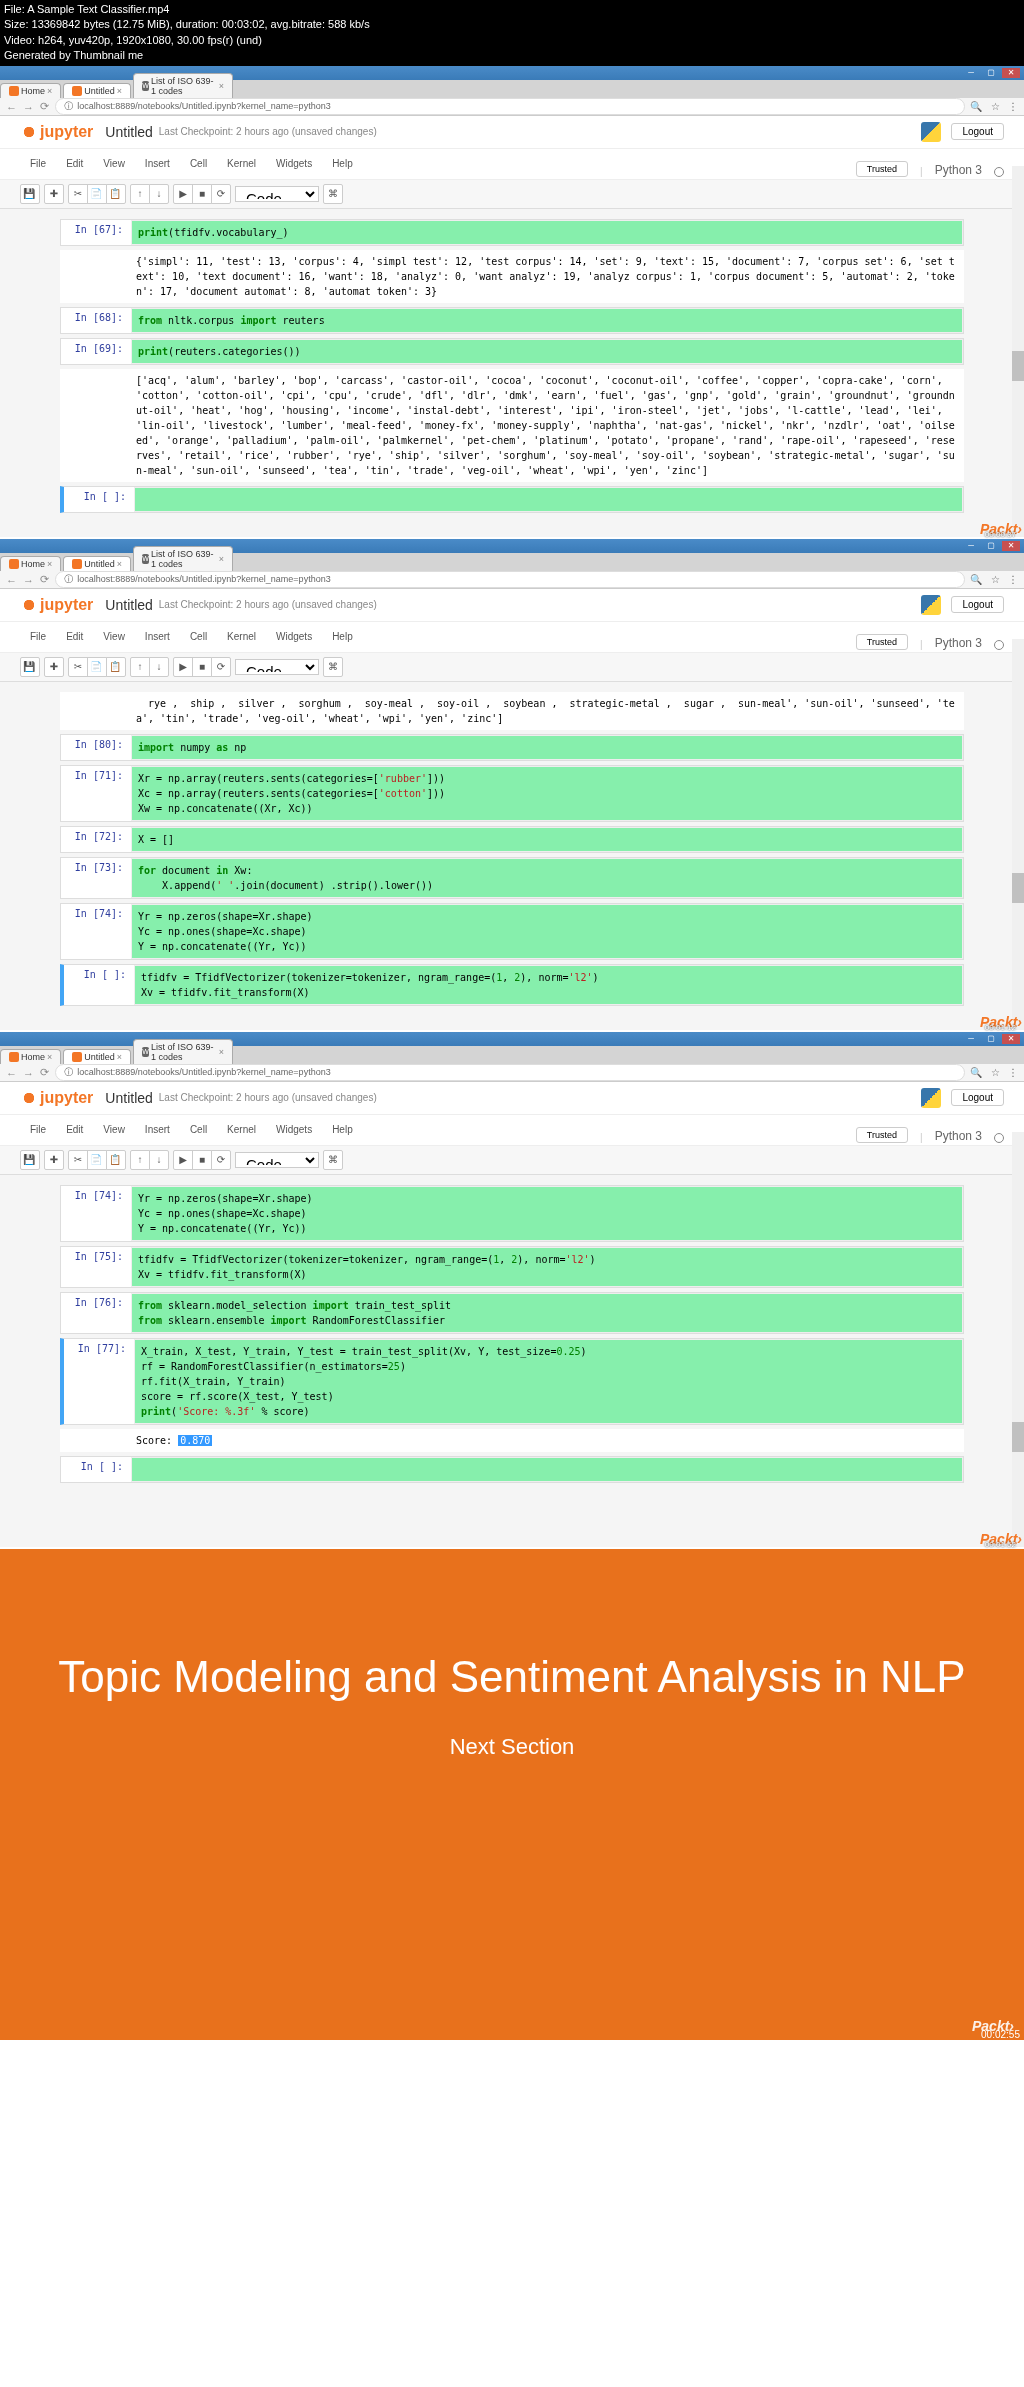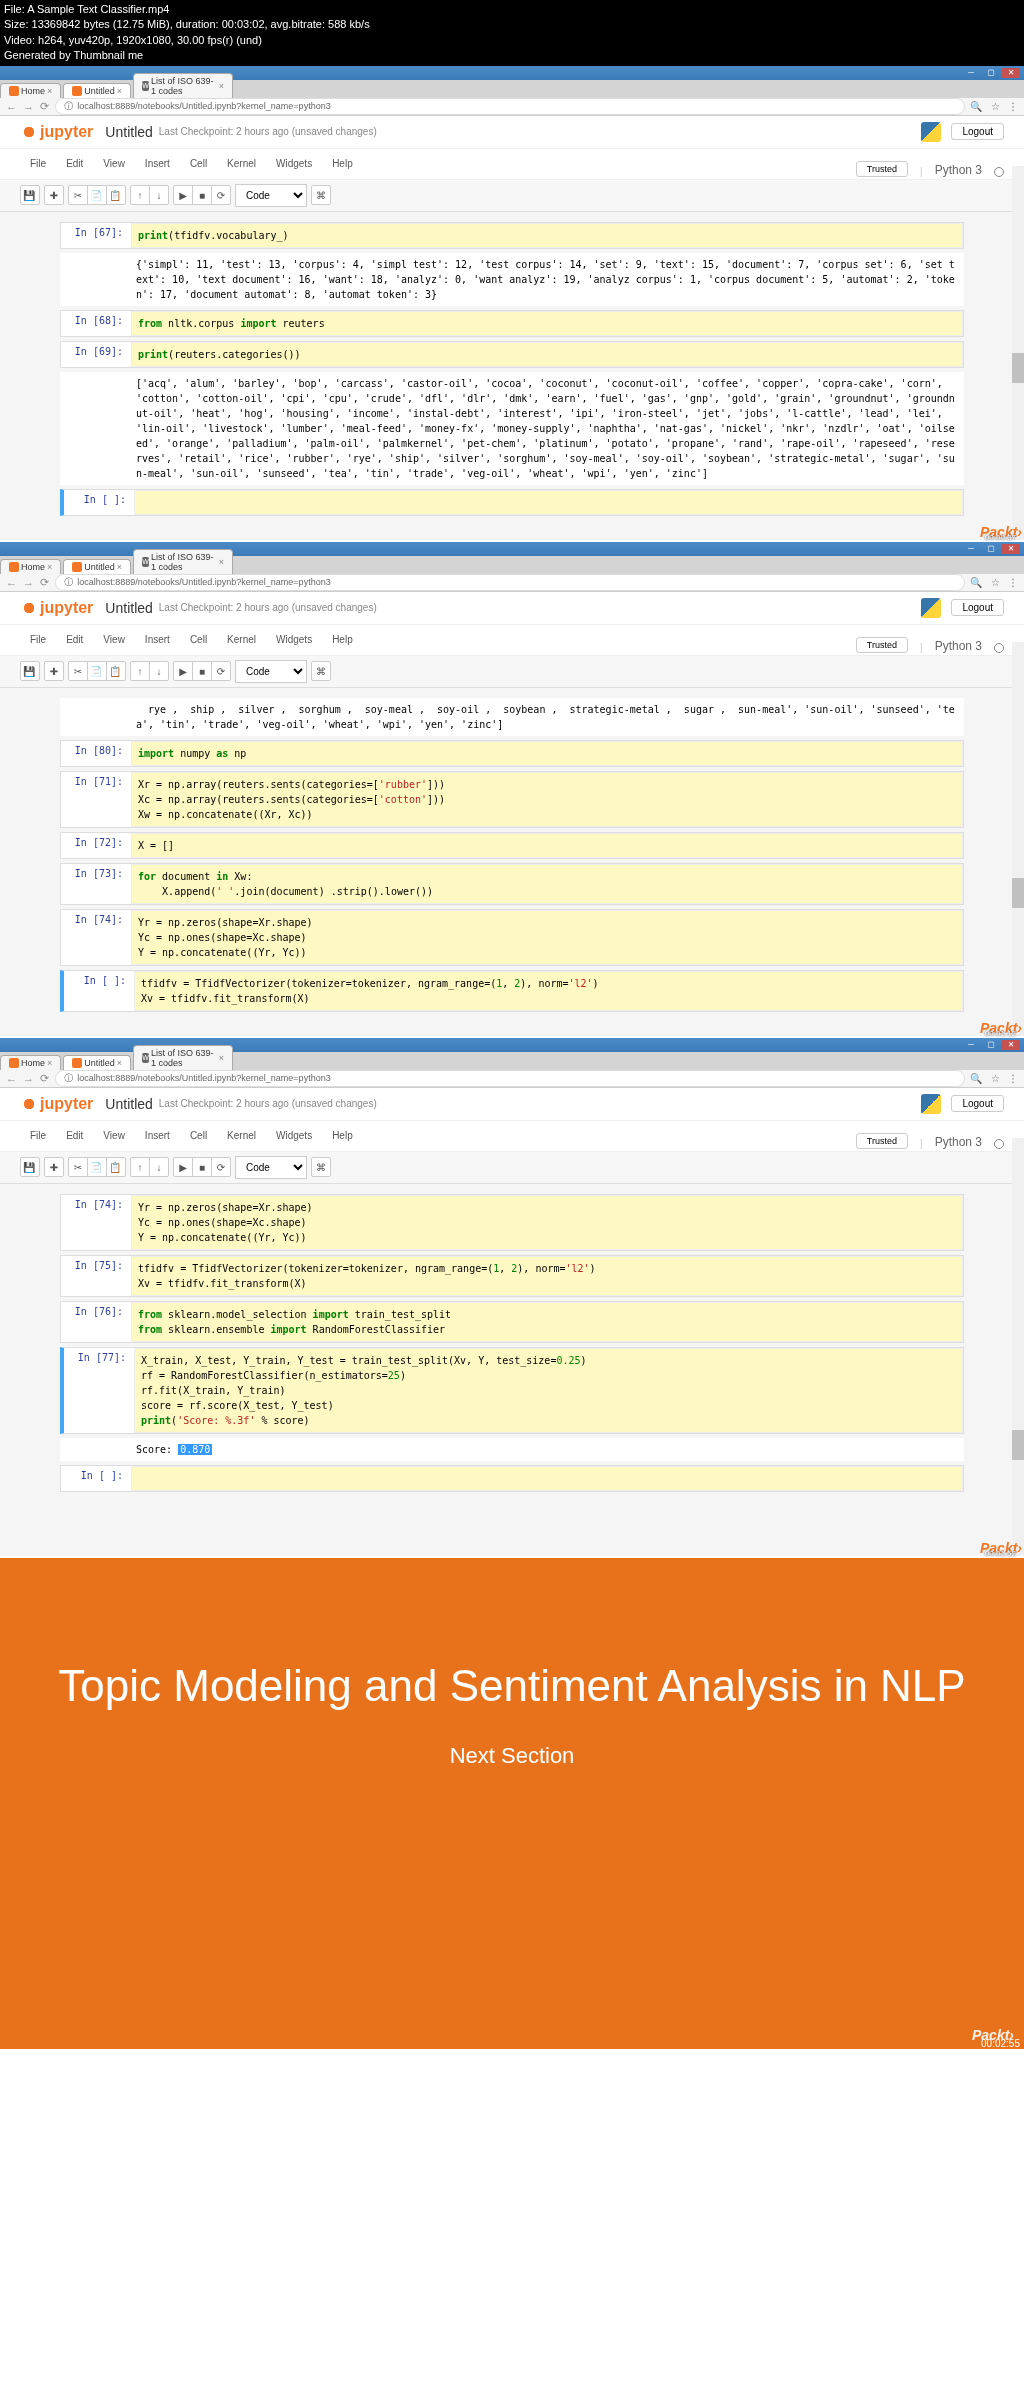--- a/index.html
+++ b/index.html
@@ -47,28 +47,28 @@
 .trusted-btn { border: 1px solid #ccc; padding: 2px 10px; font-size: 9px; border-radius: 3px; }
 .kernel-name { font-size: 12px; color: #666; margin-top: 12px; }
 .kernel-indicator { width: 10px; height: 10px; border: 1px solid #888; border-radius: 50%; }
 
 .jp-toolbar { display: flex; align-items: center; padding: 4px 20px; gap: 4px; border-bottom: 1px solid #ddd; background: #f7f7f7; }
 .tb-btn { border: 1px solid #ccc; background: #fff; width: 20px; height: 20px; font-size: 10px; display: flex; align-items: center; justify-content: center; border-radius: 2px; color: #555; }
 .tb-group { display: flex; }
 .tb-group .tb-btn { border-radius: 0; margin-left: -1px; }
 .tb-group .tb-btn:first-child { border-radius: 2px 0 0 2px; margin-left: 0; }
 .tb-group .tb-btn:last-child { border-radius: 0 2px 2px 0; }
-.tb-select { border: 1px solid #ccc; font-size: 10px; padding: 2px 20px 2px 6px; height: 23px; background: #fff; }
+.tb-select { border: 1px solid #ccc; font-size: 15px; padding: 2px 20px 2px 6px; height: 16px; background: #fff; }
 
 .notebook-area { background: #f5f5f5; padding: 10px 60px 20px; position: relative; }
 .nb-cell { background: #fff; border: 1px solid #ddd; margin-bottom: 4px; display: flex; }
 .nb-cell.selected { border-left: 4px solid #42a5f5; }
 .prompt { width: 70px; text-align: right; padding: 4px 8px; font-family: monospace; font-size: 10px; color: #303f9f; flex-shrink: 0; }
 .prompt.out { color: #888; visibility: hidden; }
-.cell-input { flex: 1; padding: 4px 6px; font-family: monospace; font-size: 10px; line-height: 1.5; white-space: pre-wrap; word-break: break-all; border: 1px solid #eee; background: #fef9c3; }
+.cell-input { flex: 1; padding: 4px 6px; font-family: monospace; font-size: 10px; line-height: 1.5; white-space: pre-wrap; word-break: break-all; border: 1px solid #eee; background: #86efac; }
 .cell-output { flex: 1; padding: 4px 6px; font-family: monospace; font-size: 10px; line-height: 1.5; white-space: pre-wrap; word-break: break-all; background: #fff; }
 .nb-cell.output-row { border: none; }
 
 .kw-green { color: #008000; font-weight: bold; }
 .str-red { color: #ba2121; }
 .num { color: #008000; }
 .highlight { background: #3399ff; color: #fff; padding: 0 2px; }
 
 .packt-watermark { position: absolute; right: 2px; bottom: 0; font-size: 14px; color: #f37626; font-weight: bold; font-style: italic; }
 .timestamp-wm { position: absolute; right: 8px; bottom: -2px; font-size: 8px; color: #fff; text-shadow: 0 0 2px #000; }

